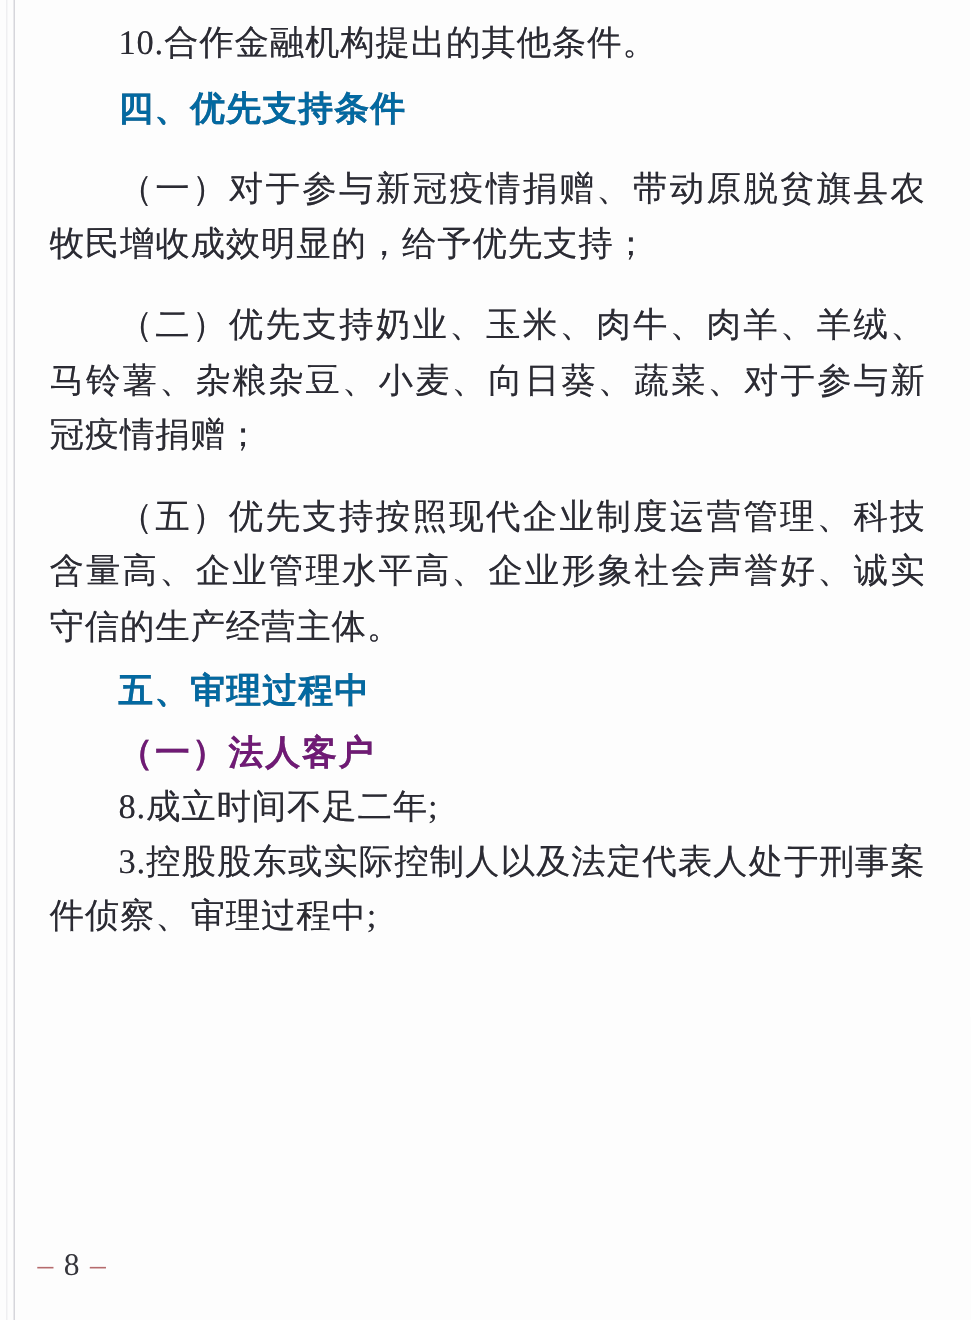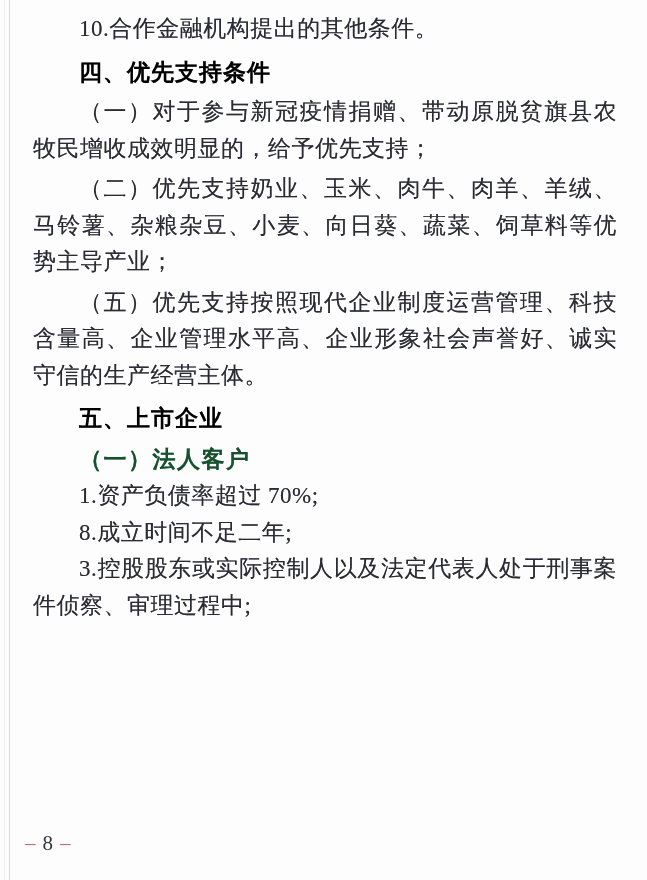--- a/index.html
+++ b/index.html
@@ -43,33 +43,33 @@
   .content p {
     margin: 0;
     font-size: 23px;
     line-height: 36.5px;
     letter-spacing: 0.5px;
     text-align: justify;
     text-indent: 2em;
     text-shadow: 0 0 0.4px rgba(45, 45, 58, 0.55);
   }
   .content p.para {
-    margin-top: 4px;
+    margin-top: 18px;
   }
   .content p.heading {
     font-family: "Liberation Sans", "DejaVu Sans", sans-serif;
     font-weight: 700;
-    color: #000000;
+    color: #0369a1;
     letter-spacing: 1px;
     margin-top: 6px;
     margin-bottom: 2px;
   }
   .content p.subheading {
     font-weight: 700;
-    color: #14532d;
+    color: #701a75;
     letter-spacing: 1.5px;
     margin-top: 5px;
   }
   .content p.item {
     margin-top: 0;
   }
   .footer {
     position: absolute;
     left: 25px;
     top: 829px;
@@ -89,25 +89,24 @@
 <body>
 
 <div class="page">
   <div class="scan-line2"></div>
   <div class="scan-line"></div>
 
   <div class="content">
     <p class="item">10.合作金融机构提出的其他条件。</p>
     <p class="heading">四、优先支持条件</p>
     <p class="para">（一）对于参与新冠疫情捐赠、带动原脱贫旗县农牧民增收成效明显的，给予优先支持；</p>
-    <p class="para">（二）优先支持奶业、玉米、肉牛、肉羊、羊绒、马铃薯、杂粮杂豆、小麦、向日葵、蔬菜、饲草料等优势主导产业；</p>
+    <p class="para">（二）优先支持奶业、玉米、肉牛、肉羊、羊绒、马铃薯、杂粮杂豆、小麦、向日葵、蔬菜、对于参与新冠疫情捐赠；</p>
     <p class="para">（五）优先支持按照现代企业制度运营管理、科技含量高、企业管理水平高、企业形象社会声誉好、诚实守信的生产经营主体。</p>
-    <p class="heading">五、上市企业</p>
+    <p class="heading">五、审理过程中</p>
     <p class="subheading">（一）法人客户</p>
-    <p class="item">1.资产负债率超过 70%;</p>
     <p class="item">8.成立时间不足二年;</p>
     <p class="item">3.控股股东或实际控制人以及法定代表人处于刑事案件侦察、审理过程中;</p>
   </div>
 
   <div class="footer">
     <span class="dash">–</span><span class="num">8</span><span class="dash">–</span>
   </div>
 </div>
 
 </body></html>

